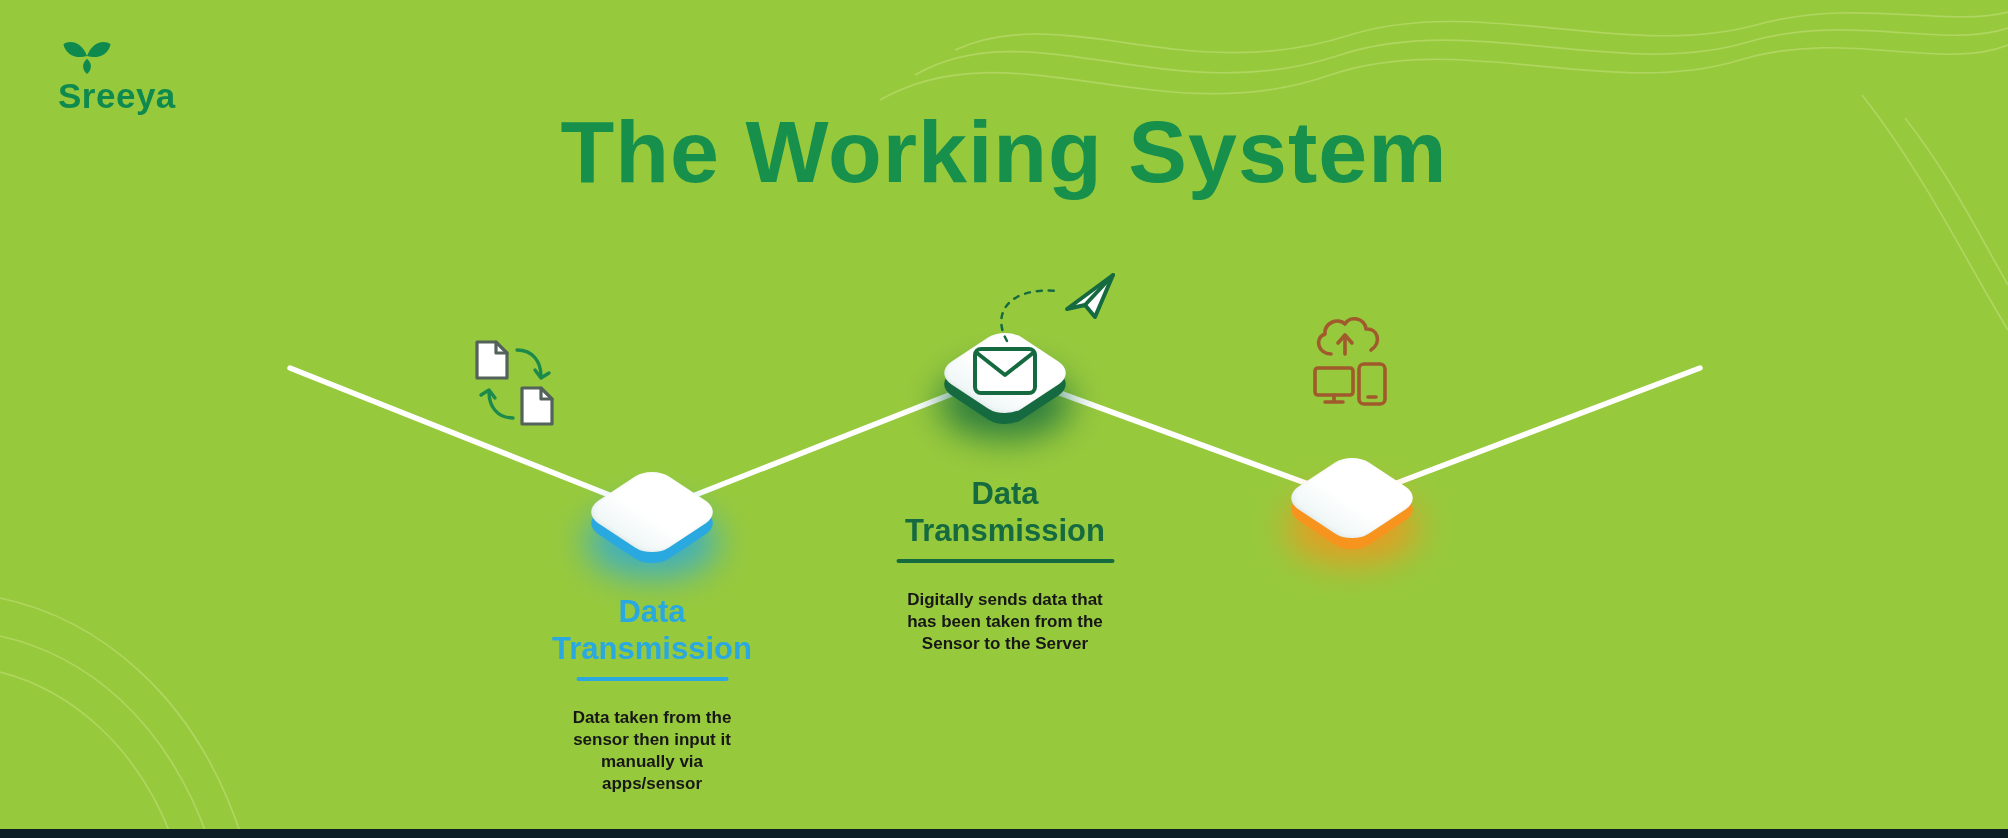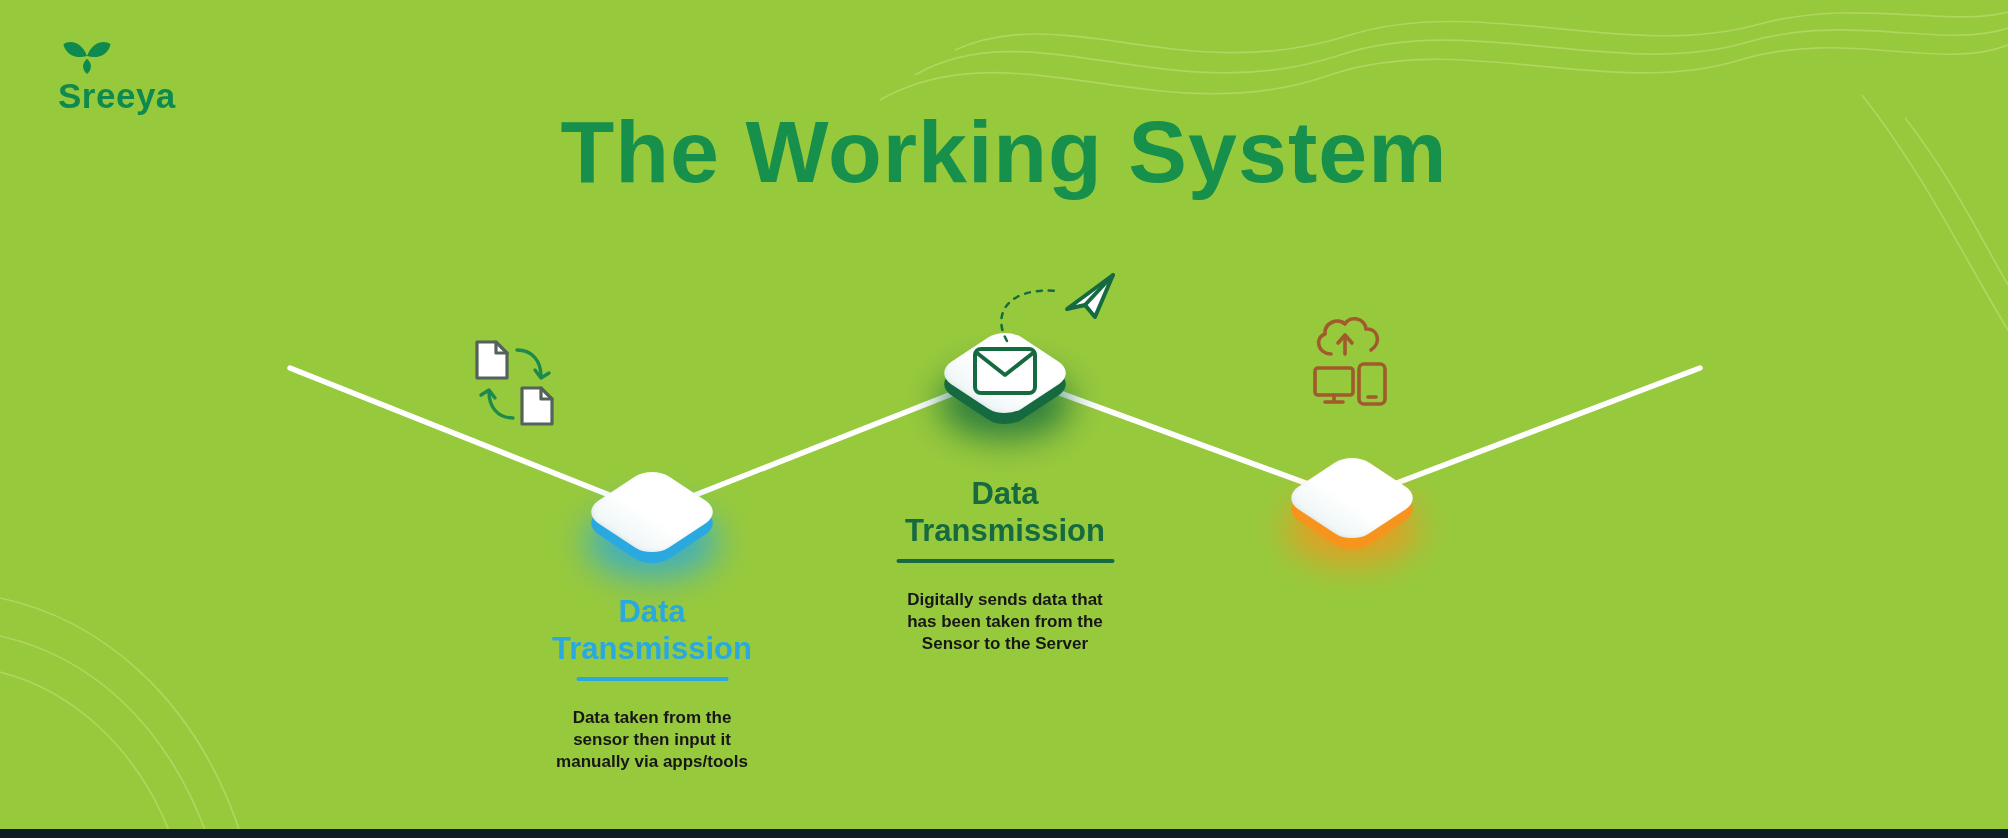--- a/index.html
+++ b/index.html
@@ -166,21 +166,21 @@
         <path class="stk-brown" d="M27,83 v6 M18,90 h18"></path>
         <rect class="stk-brown" x="52" y="52" width="26" height="40" rx="5"></rect>
         <path class="stk-brown" d="M61,85 h8"></path>
       </g>
     </svg>
   </div>
 
   <div class="step-text step-text1" style="--accent: #2aa9e0;">
     <div class="step-title">Data Transmission</div>
     <div class="step-underline"></div>
-    <p class="step-desc">Data taken from the sensor then input it manually via apps/tools</p>
+    <p class="step-desc">Data taken from the sensor then input it manually via apps/sensor</p>
   </div>
 
   <div class="step-text step-text2" style="--accent: #156b3f;">
     <div class="step-title">Data Transmission</div>
     <div class="step-underline"></div>
     <p class="step-desc">Digitally sends data that has been taken from the Sensor to the Server</p>
   </div>
 
 
   <div class="bottom-strip"></div>

